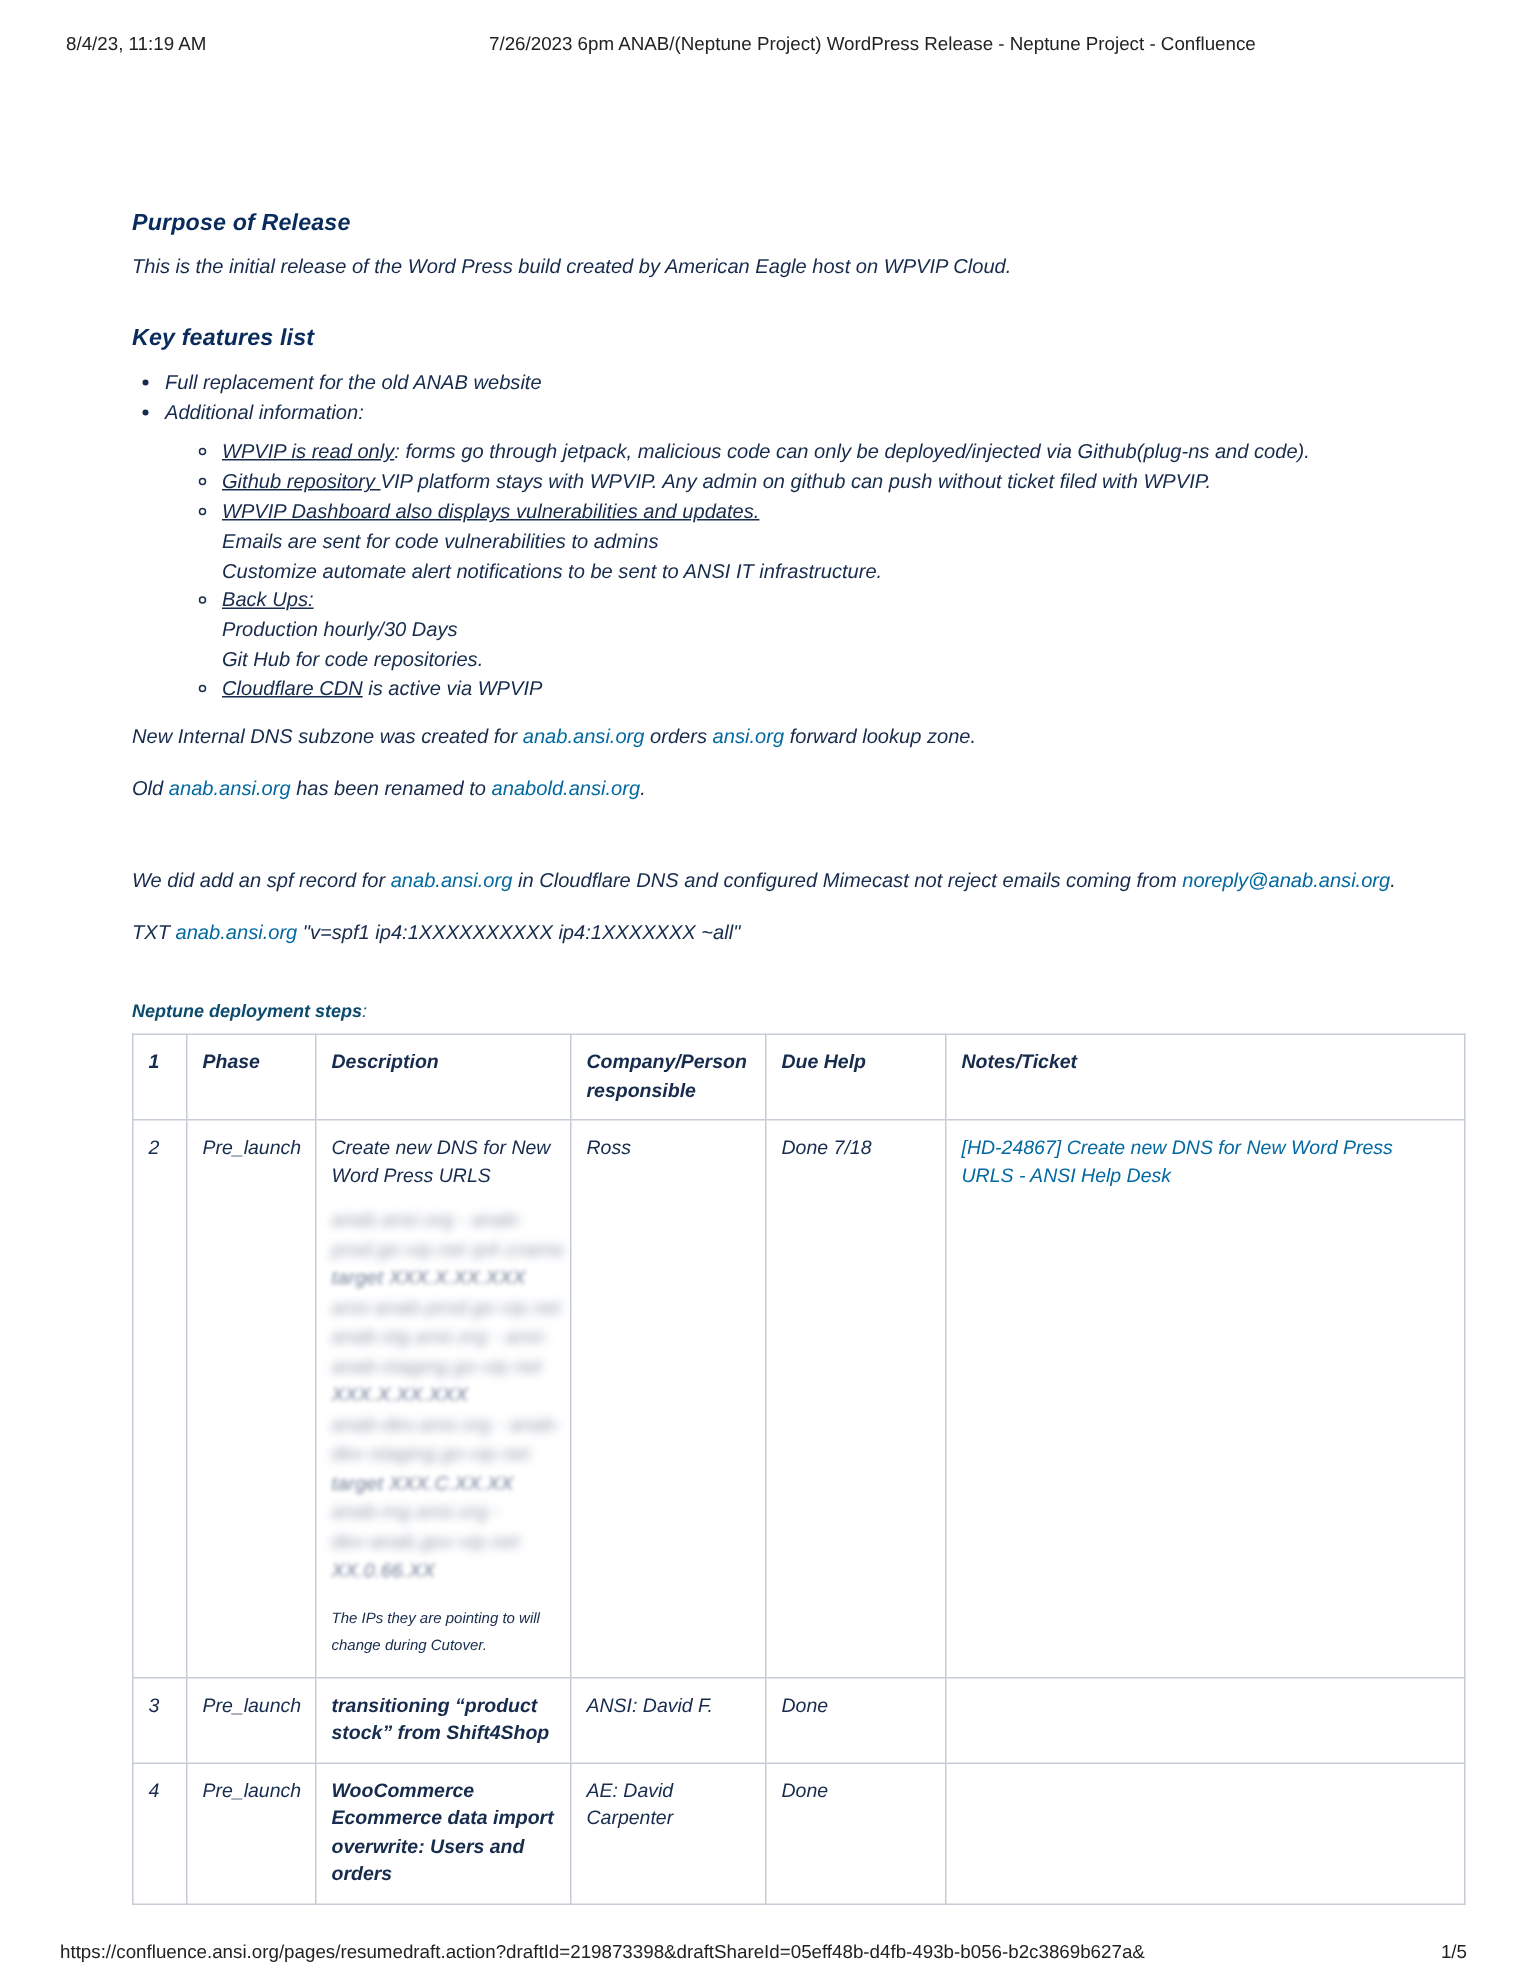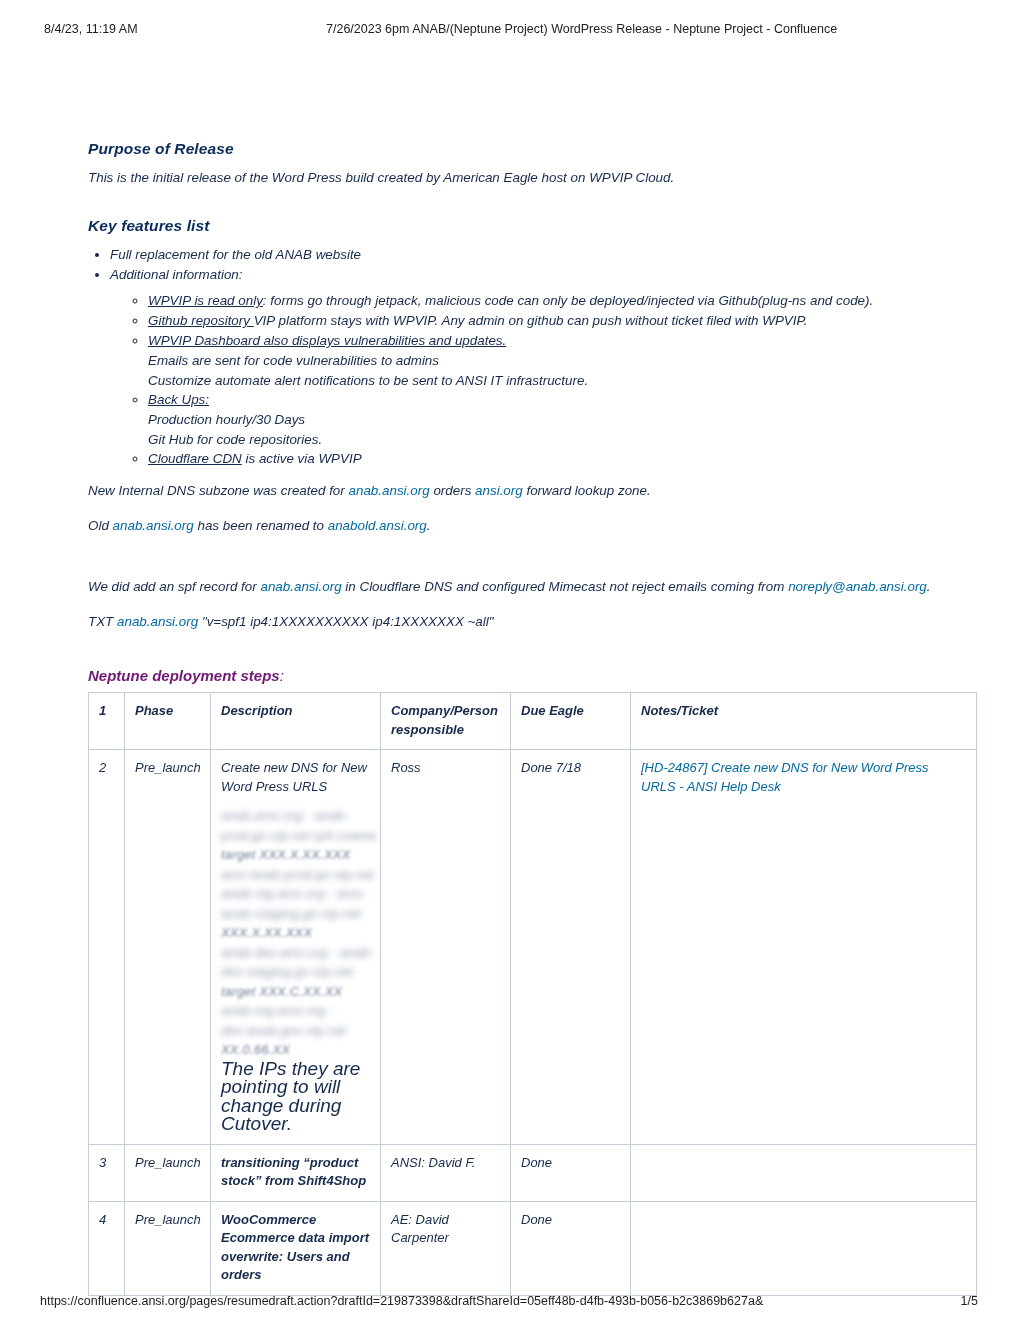--- a/index.html
+++ b/index.html
@@ -117,23 +117,23 @@
     font-size: 13.4px;
     line-height: 19.5px;
     margin: 0;
     color: #172b4d;
   }
   .spacer-sm { height: 12px; }
   .spacer-md { height: 20px; }
   .spacer-lg { height: 30px; }
   p.para-gap { margin-top: 16px; }
   .steps-label {
-    font-size: 15px;
+    font-size: 12px;
     margin: 0 0 8px 0;
-    color: #701a75;
+    color: #0c4a6e;
   }
   .steps-label b { font-weight: bold; }
   
   table.steps {
     border-collapse: collapse;
     width: 888px;
     table-layout: fixed;
     margin-top: 4px;
   }
   table.steps th, table.steps td {
@@ -166,22 +166,22 @@
     filter: blur(3.2px);
     opacity: 0.62;
     white-space: nowrap;
     letter-spacing: 0.2px;
   }
   .blurline.sharp {
     filter: blur(1.4px);
     opacity: 0.8;
   }
   .after-blur {
-    margin-top: 0;
-    font-size: 19px;
+    margin-top: 14px;
+    font-size: 10px;
     line-height: 18.5px;
   }
 </style>
 </head>
 <body>
 
 <div class="page">
 
   <div class="print-header">
     <span class="ph-date">8/4/23, 11:19 AM</span>
@@ -257,21 +257,21 @@
           <col class="c-comp">
           <col class="c-due">
           <col class="c-notes">
       </colgroup>
       <thead>
         <tr>
           <th>1</th>
           <th>Phase</th>
           <th>Description</th>
           <th>Company/Person responsible</th>
-          <th>Due Eagle</th>
+          <th>Due Help</th>
           <th>Notes/Ticket</th>
         </tr>
       </thead>
       <tbody>
         <tr>
           <td>2</td>
           <td>Pre_launch</td>
           <td>
             <span class="strongcell">Create new DNS for New Word Press URLS</span>
             <div class="blurwrap">

